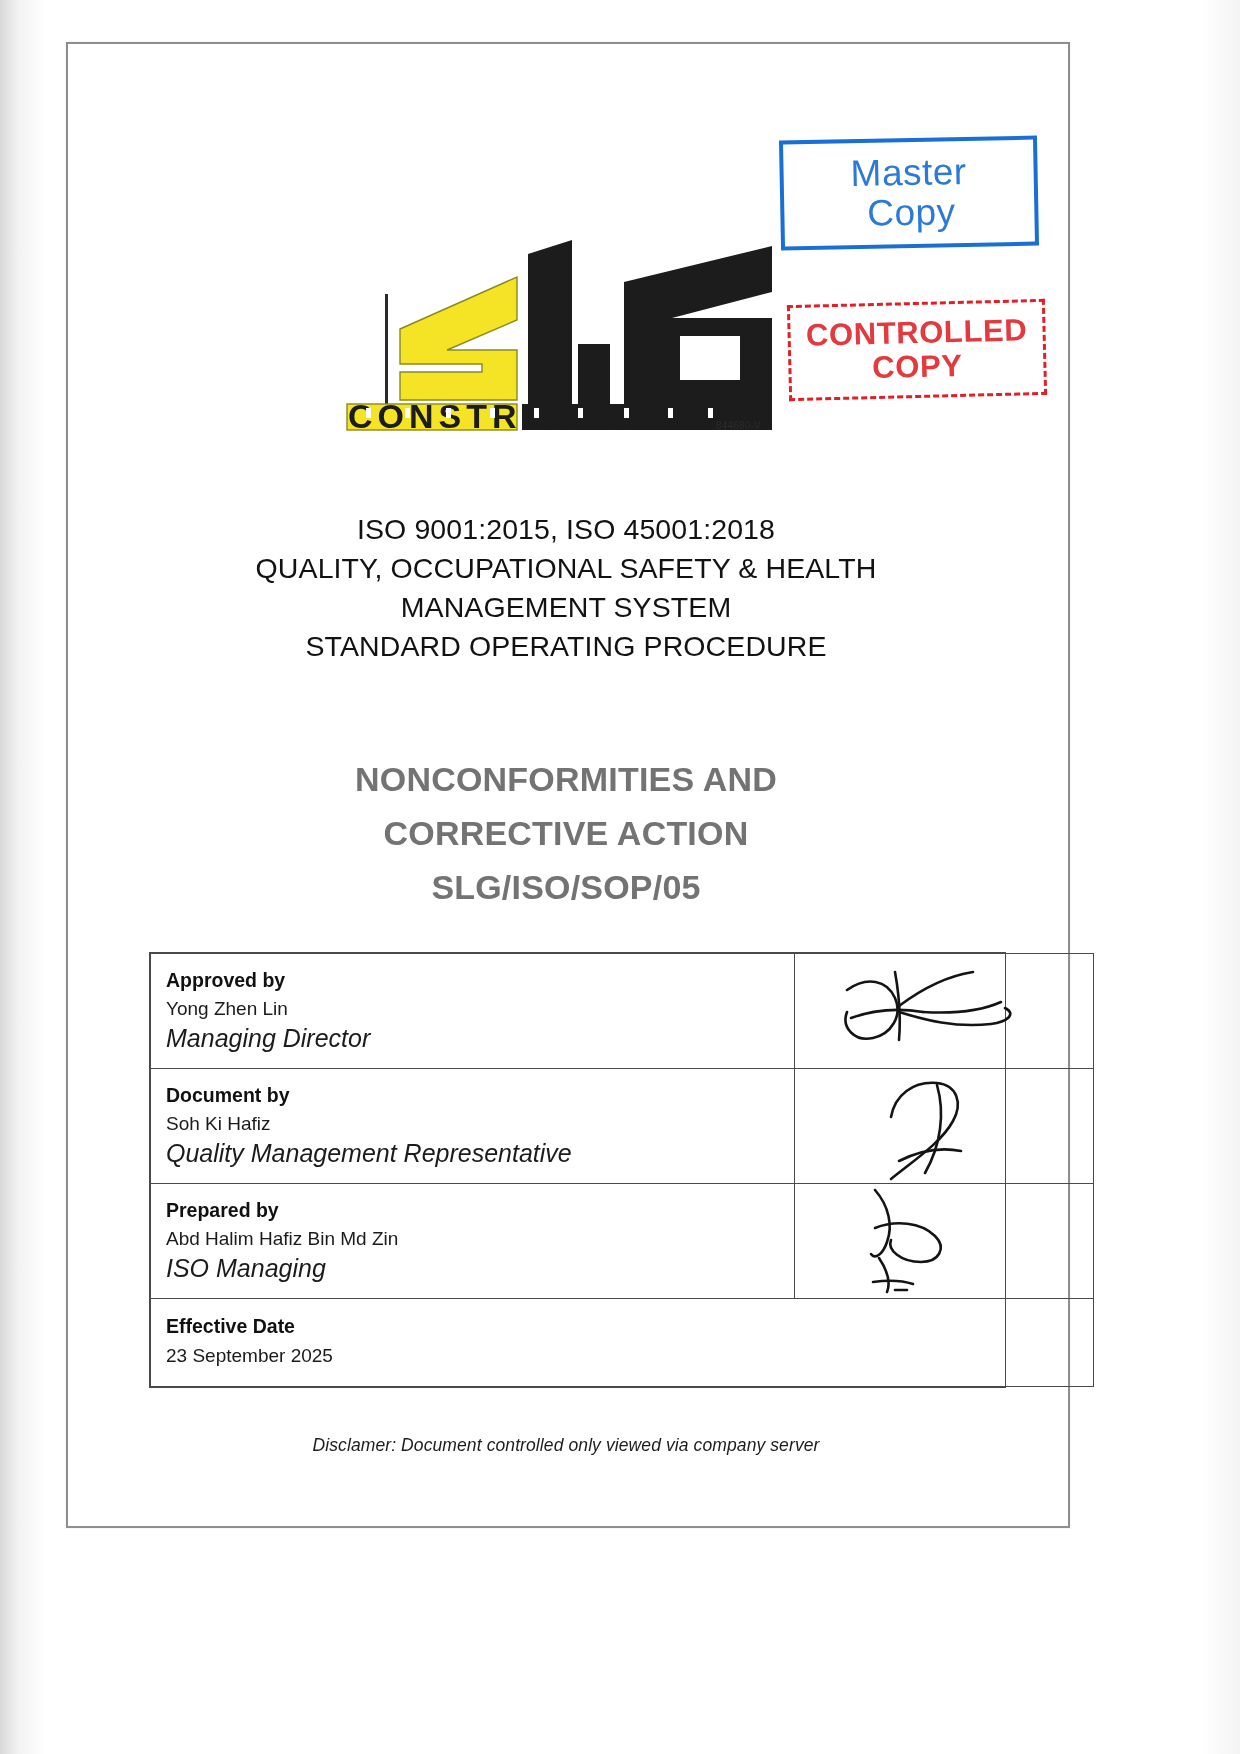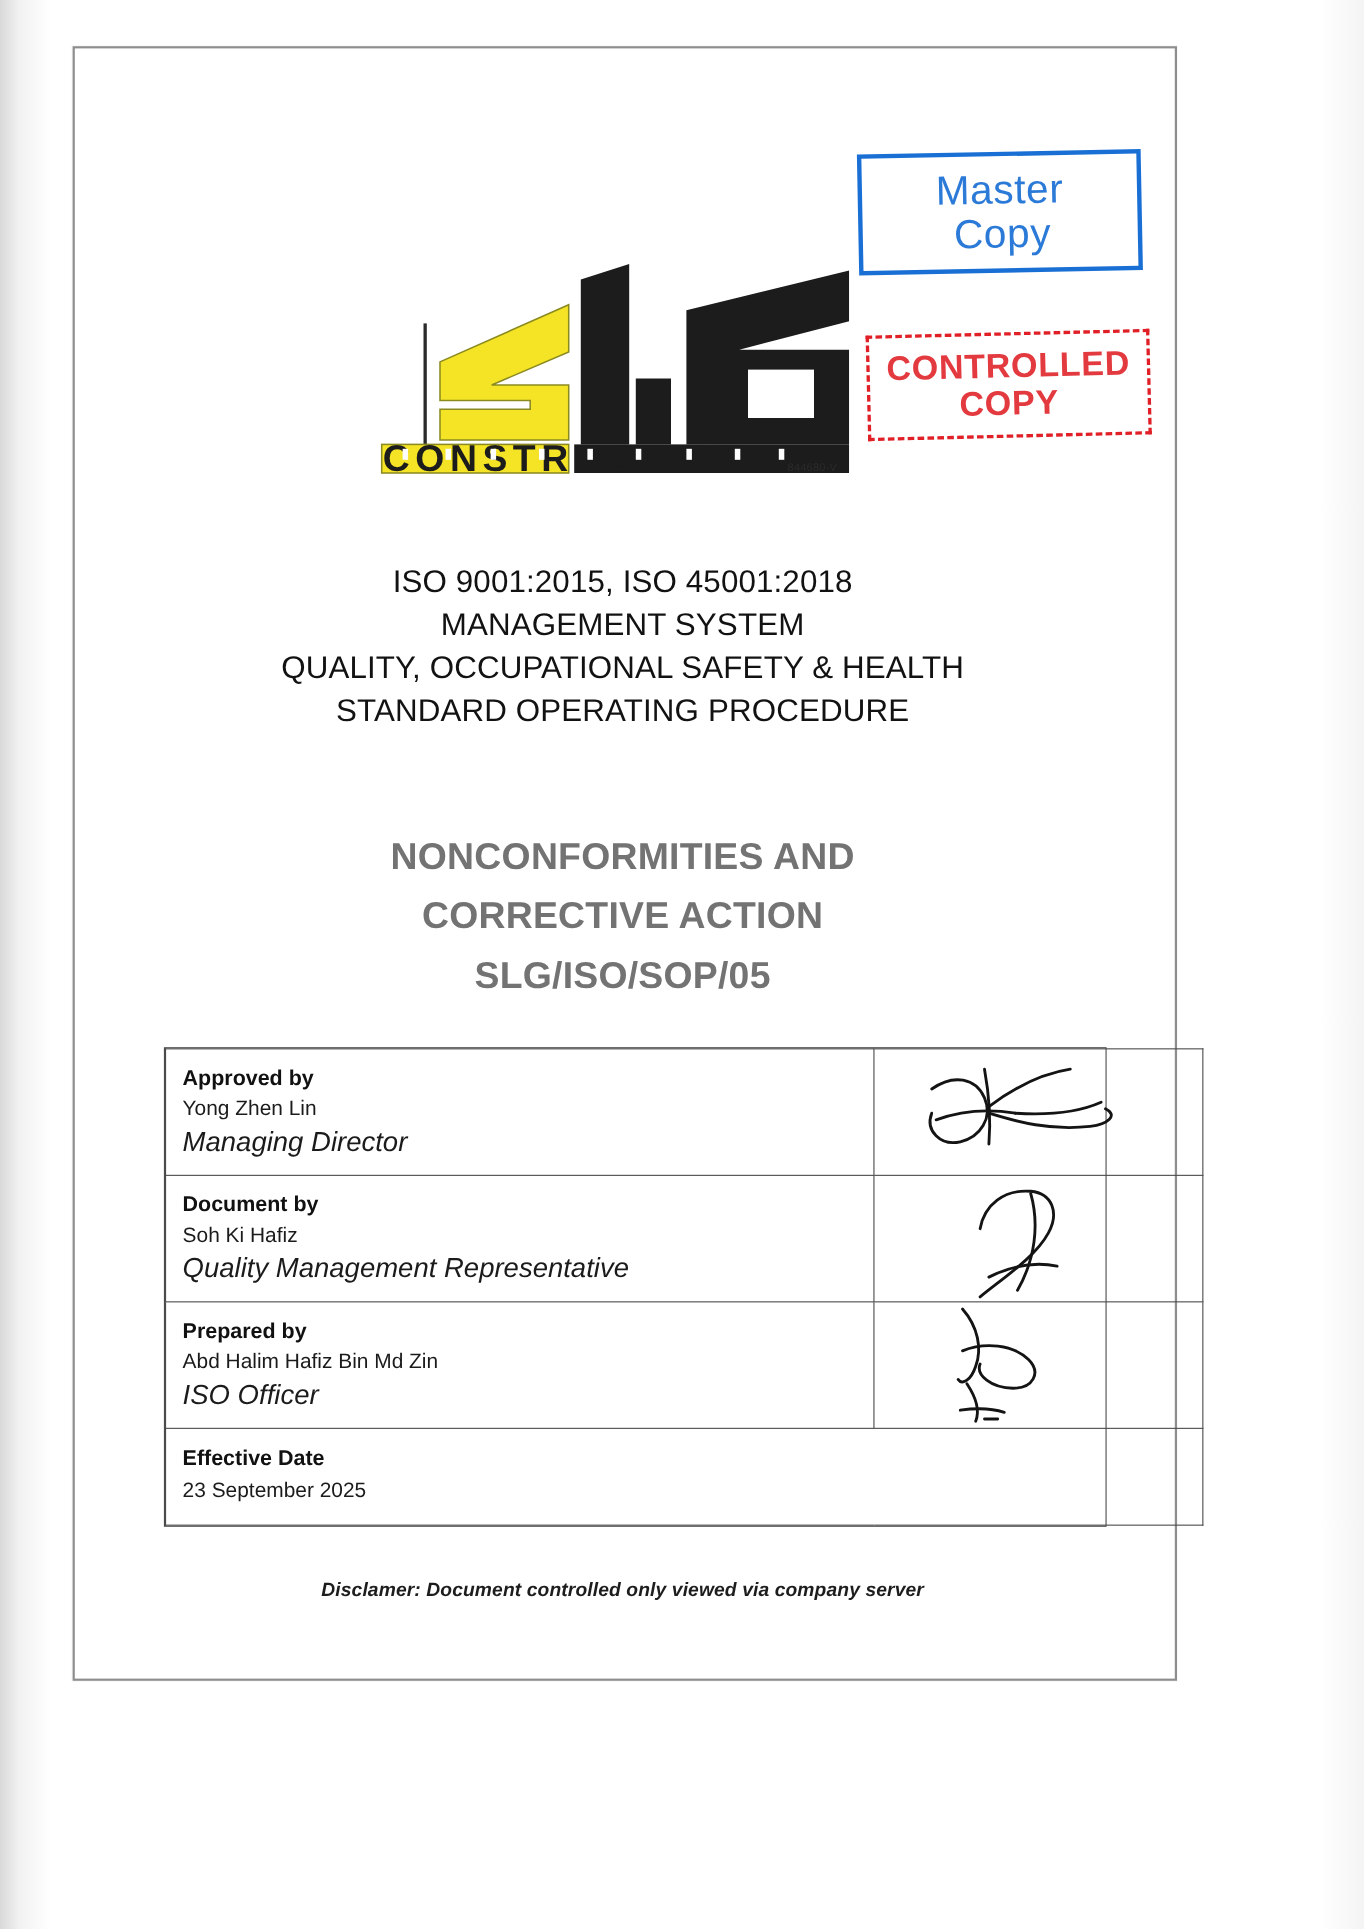--- a/index.html
+++ b/index.html
@@ -208,21 +208,20 @@
   .disclaimer {
     position: absolute;
     left: 40px;
     top: 1393px;
     width: 920px;
     text-align: center;
     font-style: italic;
     font-size: 17.5px;
     color: #1d1d1d;
     letter-spacing: .1px;
-    font-weight: bold;
   }
 </style>
 </head>
 <body>
 
 <div class="scan-canvas"></div>
 <div class="scan-noise"></div>
 <div class="page-frame"></div>
 
 <div class="sheet">
@@ -266,22 +265,22 @@
         <rect x="282" y="176" width="5" height="10"></rect>
         <rect x="326" y="176" width="5" height="10"></rect>
         <rect x="366" y="176" width="5" height="10"></rect>
       </g>
     </svg>
   </div>
   <div class="logo-regno">844680-V</div>
 
   <div class="std-head">
     <div>ISO 9001:2015, ISO 45001:2018</div>
+    <div>QUALITY, OCCUPATIONAL SAFETY &amp; HEALTH</div>
     <div>MANAGEMENT SYSTEM</div>
-    <div>QUALITY, OCCUPATIONAL SAFETY &amp; HEALTH</div>
     <div>STANDARD OPERATING PROCEDURE</div>
   </div>
 
   <div class="doc-title">
     <div>NONCONFORMITIES AND</div>
     <div>CORRECTIVE ACTION</div>
     <div>SLG/ISO/SOP/05</div>
   </div>
 
   <div class="sig-table">
@@ -319,21 +318,21 @@
                 <path d="M142 16 C150 44, 146 76, 130 104"></path>
                 <path d="M104 92 C124 82, 146 78, 166 82"></path>
               </g>
             </svg>
           </td>
         </tr>
         <tr>
           <td class="cell-role">
             <div class="role-label">Prepared by</div>
             <div class="role-name">Abd Halim Hafiz Bin Md Zin</div>
-            <div class="role-position">ISO Officer</div>
+            <div class="role-position">ISO Managing</div>
           </td>
           <td class="cell-sign">
             <svg class="sig-ink" width="255" height="118" viewBox="0 0 255 118">
               <g fill="none" stroke="#141414" stroke-width="2.6" stroke-linecap="round" stroke-linejoin="round">
                 <path d="M80 6 C94 22, 98 42, 92 58 C88 70, 80 76, 76 70"></path>
                 <path d="M80 44 C100 36, 126 38, 140 52 C152 64, 144 78, 126 78 C106 78, 92 66, 96 56"></path>
                 <path d="M84 74 C92 86, 96 98, 92 108"></path>
                 <path d="M78 98 C92 96, 106 96, 118 100"></path>
                 <path d="M100 106 L112 106"></path>
               </g>

